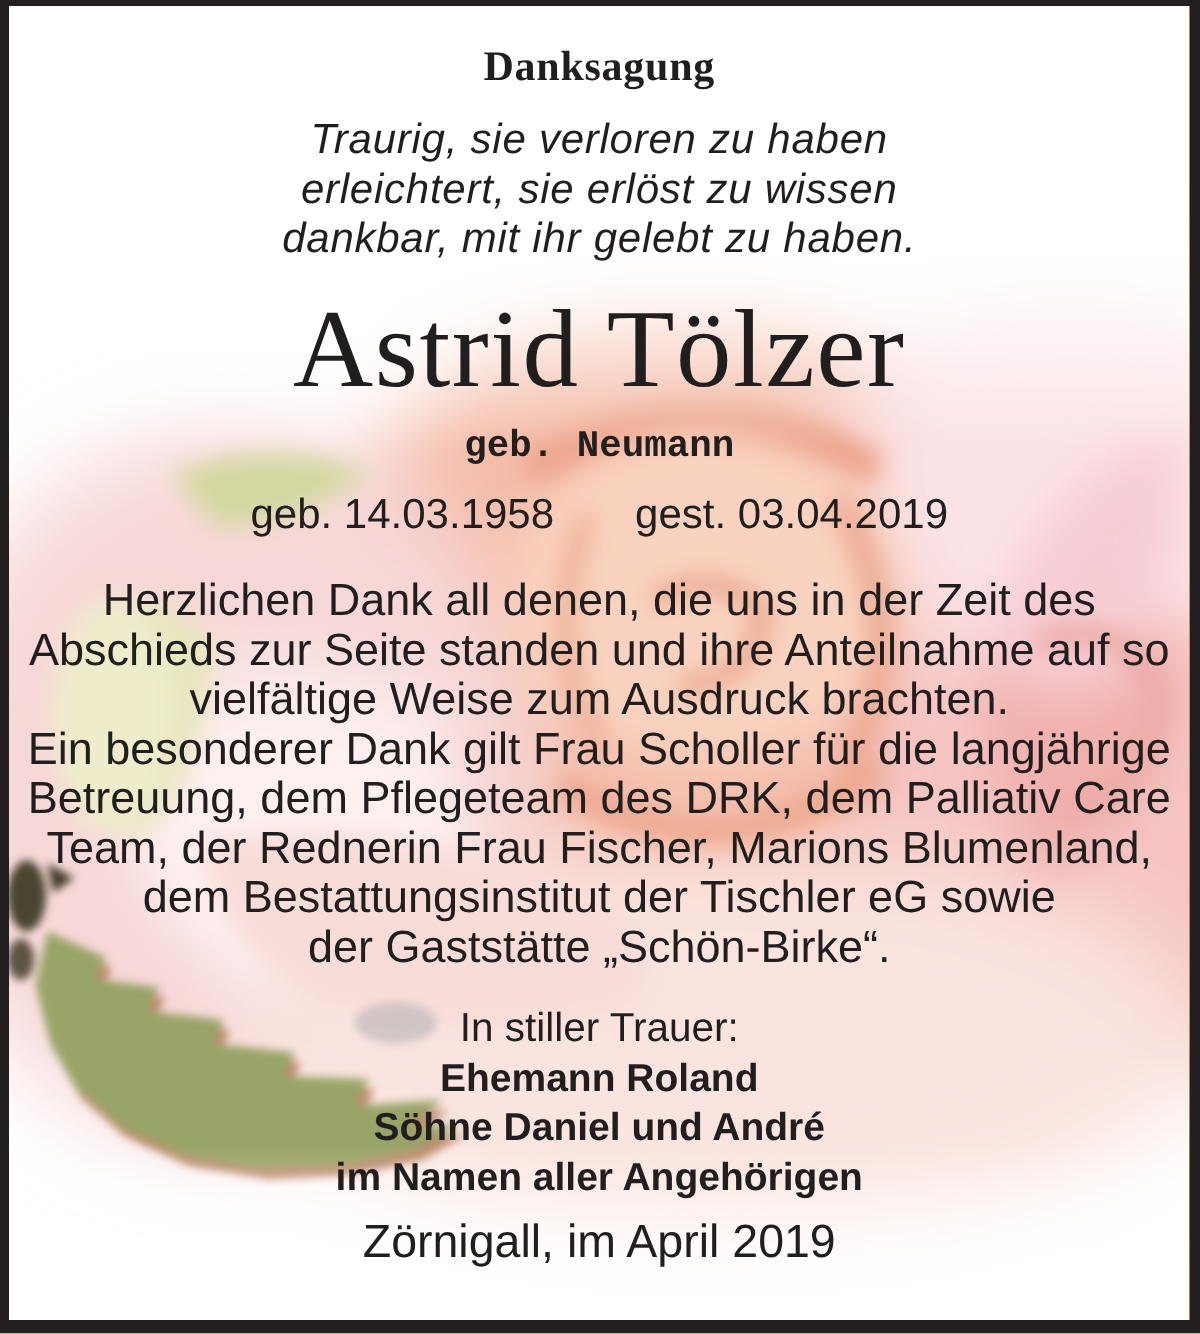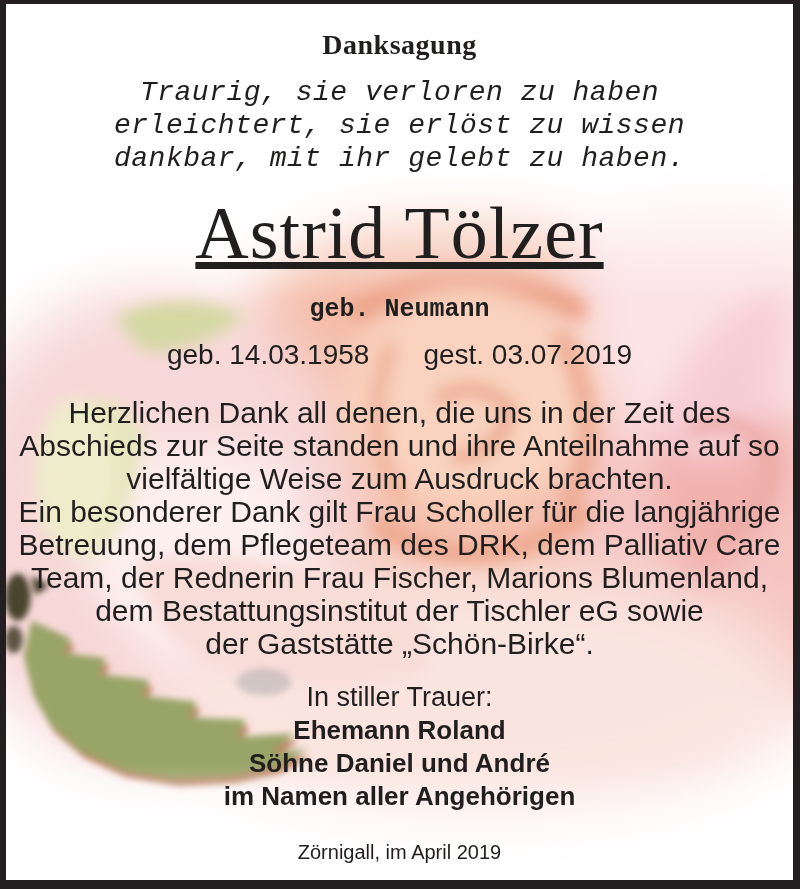--- a/index.html
+++ b/index.html
@@ -37,36 +37,35 @@
     box-sizing: border-box;
   }
   .title {
     font-family: "Liberation Serif", "DejaVu Serif", serif;
     font-weight: 700;
     font-size: 28px;
     line-height: 34px;
     letter-spacing: 0.5px;
   }
   .poem {
-    font-family: Liberation Mono, monospace;
+    font-family: Liberation Sans, sans-serif;
     font-style: italic;
     font-size: 28px;
     line-height: 33px;
     margin-top: 14px;
     white-space: pre-line;
     letter-spacing: 0.5px;
   }
   .name {
     font-family: "Liberation Serif", "DejaVu Serif", serif;
     font-weight: 400;
     font-size: 74px;
     line-height: 84px;
-    margin: 16px 0 12px 0;
+    margin: 16px 0 0 0;
     letter-spacing: 1px;
-    text-decoration: underline;
   }
   .maiden {
     font-family: Liberation Mono, monospace;
     font-weight: 700;
     font-size: 25px;
     line-height: 30px;
     margin-top: 8px;
   }
   .dates {
     display: flex;
@@ -92,23 +91,23 @@
   }
   .mourners {
     font-family: "Liberation Sans", "DejaVu Sans", sans-serif;
     font-weight: 700;
     font-size: 26px;
     line-height: 33px;
     white-space: pre-line;
   }
   .place {
     font-family: "Liberation Sans", "DejaVu Sans", sans-serif;
-    font-size: 20px;
+    font-size: 31px;
     line-height: 34px;
-    margin-top: 22px;
+    margin-top: 10px;
   }
 </style>
 </head>
 <body>
 
 <div class="frame">
 
   <svg class="bg" viewBox="0 0 800 889" preserveAspectRatio="none" aria-hidden="true">
     <defs>
       <filter id="b30" x="-60%" y="-60%" width="220%" height="220%">
@@ -186,21 +185,21 @@
     <div class="poem">Traurig, sie verloren zu haben
 erleichtert, sie erlöst zu wissen
 dankbar, mit ihr gelebt zu haben.</div>
 
     <h1 class="name">Astrid Tölzer</h1>
 
     <div class="maiden">geb. Neumann</div>
 
     <div class="dates">
       <span>geb. 14.03.1958</span>
-      <span>gest. 03.07.2019</span>
+      <span>gest. 03.04.2019</span>
     </div>
 
     <div class="body-text">Herzlichen Dank all denen, die uns in der Zeit des
 Abschieds zur Seite standen und ihre Anteilnahme auf so
 vielfältige Weise zum Ausdruck brachten.
 Ein besonderer Dank gilt Frau Scholler für die langjährige
 Betreuung, dem Pflegeteam des DRK, dem Palliativ Care
 Team, der Rednerin Frau Fischer, Marions Blumenland,
 dem Bestattungsinstitut der Tischler eG sowie
 der Gaststätte „Schön-Birke“.</div>

